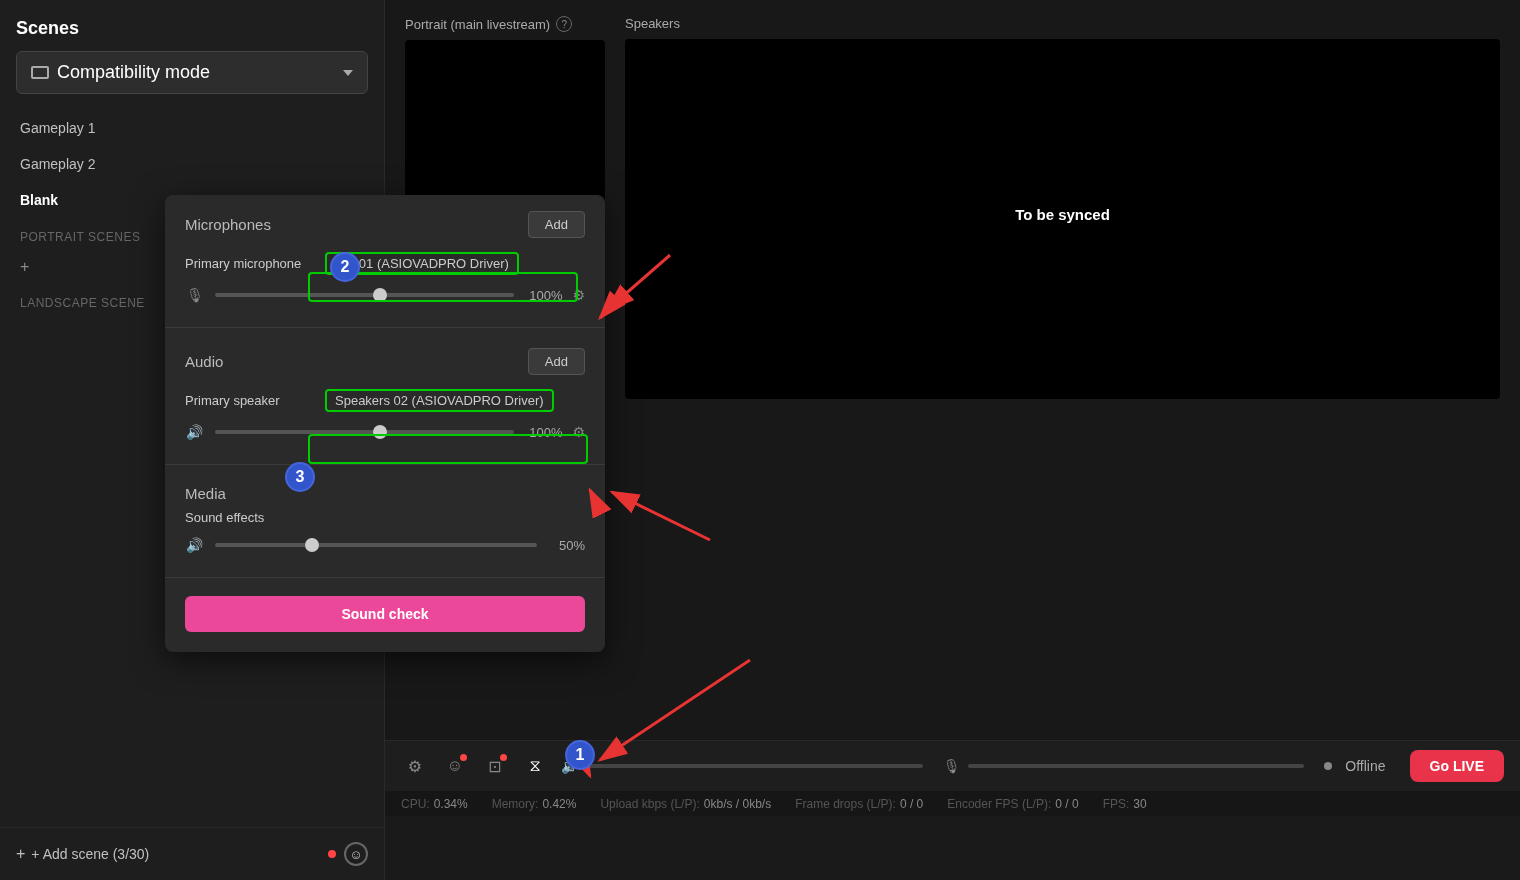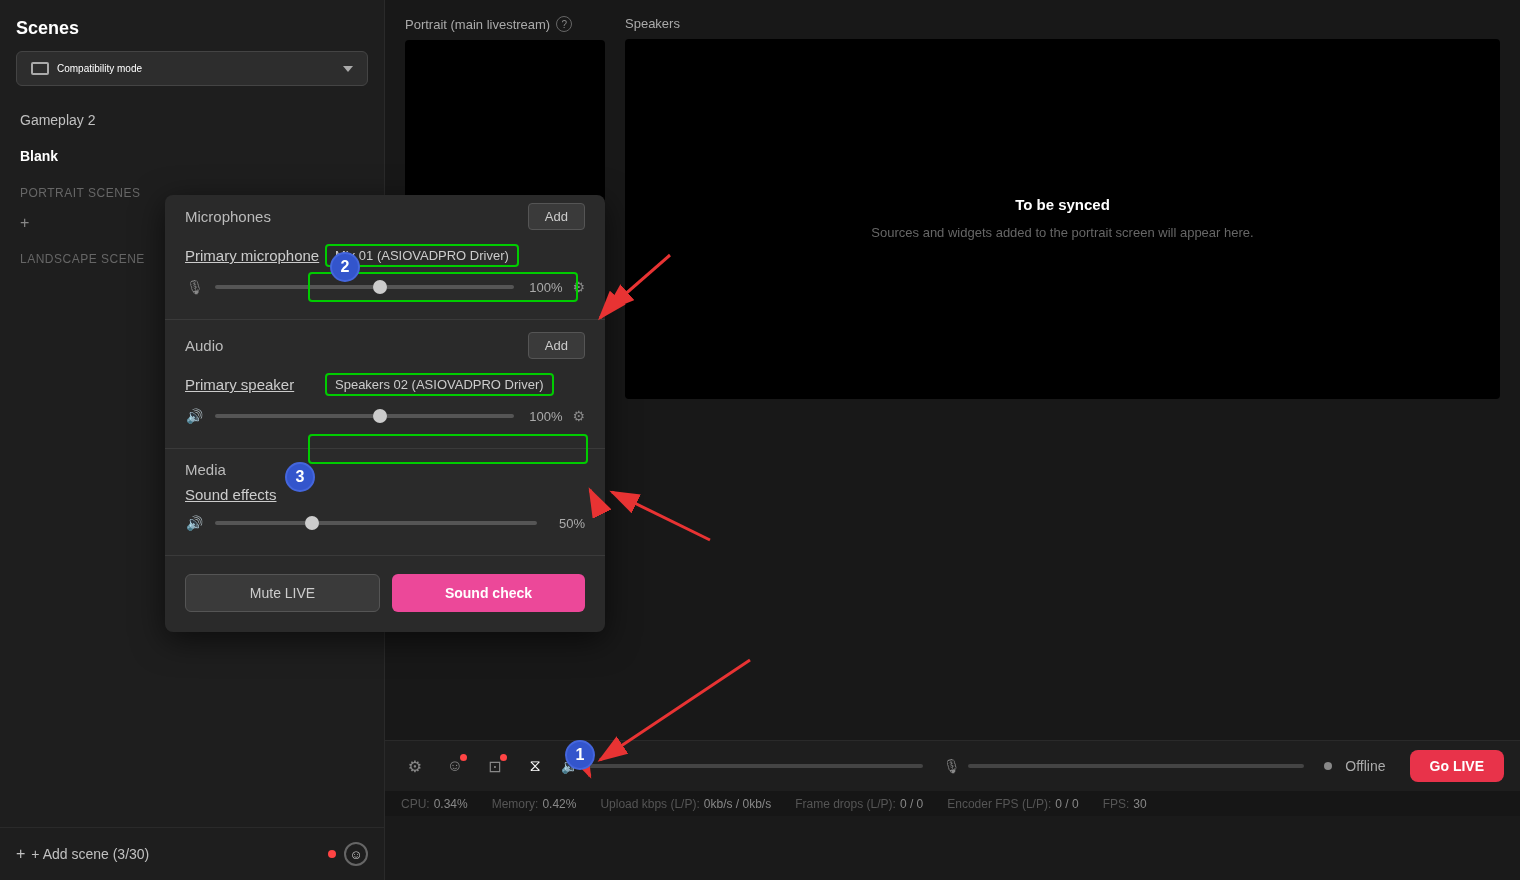--- a/index.html
+++ b/index.html
@@ -40,21 +40,21 @@
       padding: 10px 14px;
       display: flex;
       align-items: center;
       justify-content: space-between;
       cursor: pointer;
     }
     #scene-dropdown-left {
       display: flex;
       align-items: center;
       gap: 8px;
-      font-size: 10px;
+      font-size: 18px;
       color: #ffffff;
     }
     .chevron-down {
       width: 0;
       height: 0;
       border-left: 5px solid transparent;
       border-right: 5px solid transparent;
       border-top: 6px solid #aaa;
     }
 
@@ -323,21 +323,21 @@
       top: 195px;
       width: 440px;
       background: #2a2a2a;
       border-radius: 8px;
       box-shadow: 0 8px 32px rgba(0,0,0,0.6);
       z-index: 100;
       padding-bottom: 16px;
     }
 
     .panel-section {
-      padding: 8px 20px 8px;
+      padding: 16px 20px 8px;
     }
 
     .panel-section-header {
       display: flex;
       align-items: center;
       justify-content: space-between;
       margin-bottom: 14px;
     }
     .panel-section-title {
       font-size: 15px;
@@ -354,24 +354,23 @@
       font-size: 13px;
       cursor: pointer;
     }
 
     .device-row {
       display: flex;
       align-items: center;
       margin-bottom: 10px;
     }
     .device-name {
-      font-size: 15px;
+      font-size: 13px;
       color: #ccc;
       min-width: 140px;
-      text-decoration: underline;
     }
 
     .device-tag {
       background: transparent;
       border: 2px solid #00cc00;
       border-radius: 4px;
       padding: 2px 8px;
       font-size: 13px;
       color: #ccc;
     }
@@ -498,20 +497,23 @@
 
   <div id="scene-dropdown">
     <div id="scene-dropdown-left">
       <span style="display:inline-block;width:18px;height:13px;border:2px solid #aaa;border-radius:2px;"></span>
       <span>Compatibility mode</span>
     </div>
     <span class="chevron-down"></span>
   </div>
 
   <div class="scene-item">
+    <span>Gameplay 1</span>
+  </div>
+  <div class="scene-item">
     <span>Gameplay 2</span>
   </div>
   <div class="scene-item active">
     <span>Blank</span>
   </div>
 
   <div class="section-label">Portrait scenes</div>
   <div class="add-scenes-btn">
     <span style="font-size:16px;">+</span>
     <span style="font-size:13px;color:#888;"></span>
@@ -543,21 +545,20 @@
       </div>
     </div>
 
     <div class="preview-column landscape">
       <div class="preview-label">
         <span>Speakers</span>
       </div>
       <div class="preview-screen landscape">
         <div class="sync-text">
           <h3>To be synced</h3>
-          <p>Sources and widgets added to the portrait screen will appear here.</p>
         </div>
       </div>
     </div>
   </div>
 
   <div id="bottom-bar">
     <div id="bottom-controls">
 
       <div class="bottom-icon">
         <span>⚙</span>
@@ -685,21 +686,20 @@
       <div class="audio-track">
         <div class="audio-thumb" style="left: 30%;"></div>
       </div>
       <span class="audio-pct">50%</span>
     </div>
   </div>
 
   <div class="panel-divider"></div>
 
   <div class="panel-bottom-btns">
-    <button class="mute-btn">Mute LIVE</button>
     <button class="sound-check-btn">Sound check</button>
   </div>
 </div>
 
 <div class="highlight-box" style="left: 308px; top: 272px; width: 270px; height: 30px;"></div>
 <div class="highlight-box" style="left: 308px; top: 434px; width: 280px; height: 30px;"></div>
 
 <div class="annotation-circle" style="left: 565px; top: 740px;">1</div>
 <div class="annotation-circle" style="left: 330px; top: 252px;">2</div>
 <div class="annotation-circle" style="left: 285px; top: 462px;">3</div>

